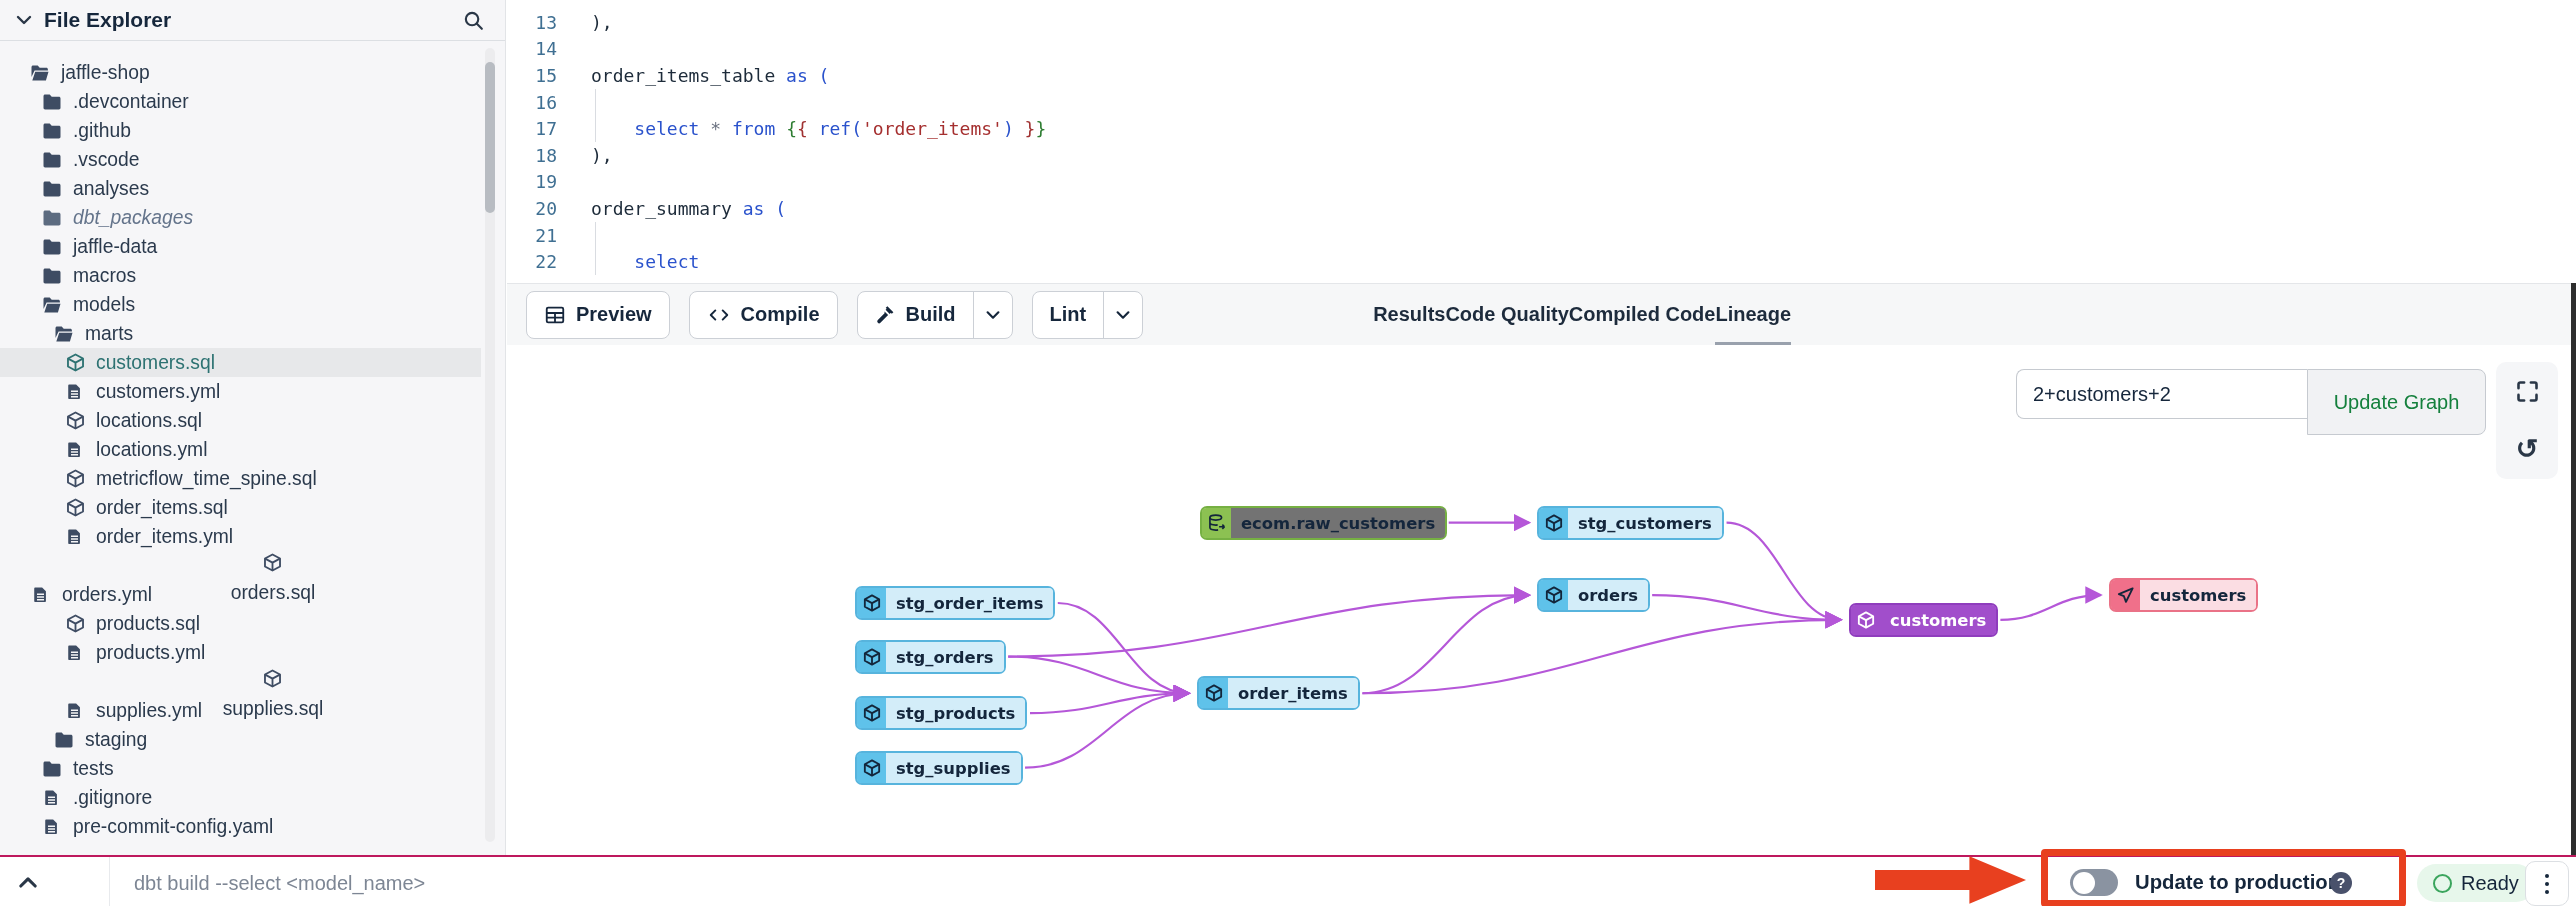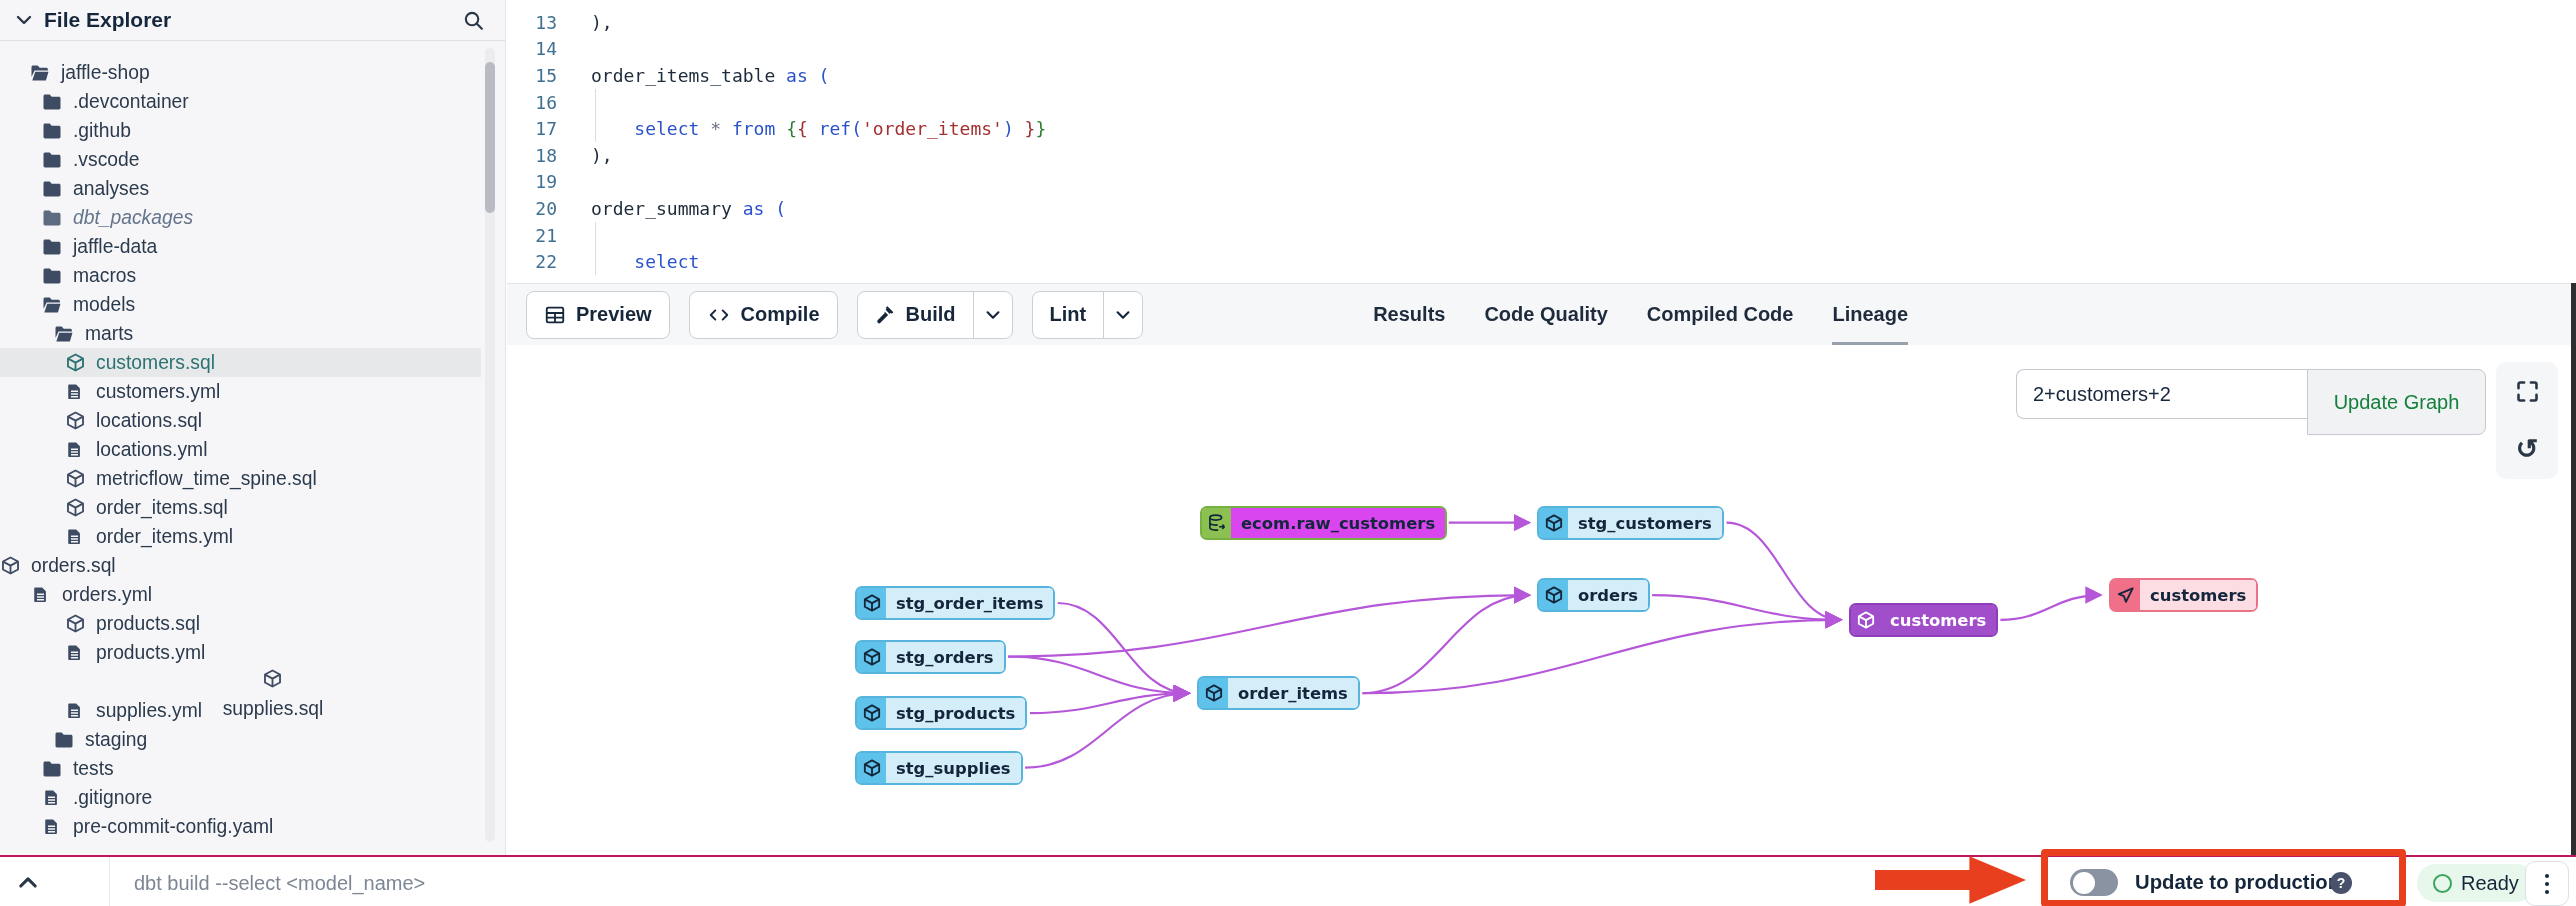--- a/index.html
+++ b/index.html
@@ -35,34 +35,34 @@
   .cbg{color:#2e7d32}.cbm{color:#a03232}.cpb{color:#2a52cc}
 
   
   .toolbar{position:absolute;left:507px;top:283px;width:2069px;height:63px;background:#f6f7f8;
            border-top:1px solid #e4e6e9;border-bottom:1px solid #e4e6e9;box-sizing:border-box;
            display:flex;align-items:center}
   .tbtn{display:flex;align-items:stretch;background:#fff;border:1px solid #ccd0d6;border-radius:8px;
         height:46px;margin-left:19px;font-size:20px;font-weight:600;color:#16273c;cursor:pointer;overflow:hidden}
   .tbtn .main{display:flex;align-items:center;gap:10px;padding:0 17px}
   .tbtn .chev{display:flex;align-items:center;padding:0 10px;border-left:1px solid #ccd0d6}
-  .tabs{display:flex;gap:39px;margin-left:230px;height:100%}
+  .tabs{display:flex;margin-left:230px;height:100%}
   .tab{display:flex;align-items:center;font-size:20px;font-weight:600;color:#1d2b3c;cursor:pointer;
        border-bottom:3px solid transparent;box-sizing:border-box;padding-top:2px}
   .tab.active{border-bottom-color:#99a1ad}
 
   
   .lineage{position:absolute;left:507px;top:345px;width:2069px;height:510px;background:#fff;overflow:hidden}
   #edge-svg{position:absolute;left:0;top:0}
   .lnode{position:absolute;display:flex;align-items:stretch;height:30px;border:2px solid;border-radius:7px;
          box-sizing:content-box;cursor:pointer}
   .nicon{width:29px;display:flex;align-items:center;justify-content:center;border-radius:4px 0 0 4px;color:#13263b}
   .nlabel{display:flex;align-items:center;padding:0 10px;font-family:"DejaVu Sans",sans-serif;
           font-weight:700;font-size:16.4px;color:#14263c;border-radius:0 4px 4px 0;white-space:nowrap}
-  .lnode.source{border-color:#76b043}.lnode.source .nicon{background:#8cc152}.lnode.source .nlabel{background:#d946ef}
+  .lnode.source{border-color:#76b043}.lnode.source .nicon{background:#8cc152}.lnode.source .nlabel{background:#737373}
   .lnode.model{border-color:#57b4dd}.lnode.model .nicon{background:#5fc2ea}.lnode.model .nlabel{background:#d3edf9}
   .lnode.selected{border-color:#8f3dbd}.lnode.selected .nicon{background:#a14ecb;color:#fff}
   .lnode.selected .nlabel{background:#a14ecb;color:#fff}
   .lnode.exposure{border-color:#ea7287}.lnode.exposure .nicon{background:#f0708a}.lnode.exposure .nlabel{background:#fbdde3}
 
   .graph-filter{position:absolute;left:1509px;top:24px;display:flex}
   .gf-input{width:291px;height:50px;box-sizing:border-box;border:1px solid #c6cad0;border-right:none;
             border-radius:8px 0 0 8px;padding:0 16px;font-size:20px;color:#16273c;background:#fff;outline:none;
             font-family:"Liberation Sans",sans-serif}
   .gf-btn{height:66px;width:179px;box-sizing:border-box;display:flex;align-items:center;justify-content:center;
@@ -257,21 +257,21 @@
       </div>
       <div class="trow" style="padding-left: 65px;">
         <span class="ticon">
           <svg width="19" height="19" viewBox="0 0 20 20" fill="currentColor">
             <path d="M4.5 2.5h7.2l4 4.2v10.1c0 .6-.5 1.1-1.1 1.1H4.5c-.6 0-1.1-.5-1.1-1.1v-13c0-.7.5-1.3 1.1-1.3z"></path>
             <path d="M6.3 9h7.4v1.5H6.3zM6.3 11.9h7.4v1.5H6.3zM6.3 14.8h7.4v1.5H6.3z" fill="#f6f6f8"></path>
           </svg>
         </span>
         <span class="tlabel">order_items.yml</span>
       </div>
-      <div class="trow" style="">
+      <div class="trow" style="padding-left: 65px; flex-direction: column;">
         <span class="ticon">
           <svg width="21" height="21" viewBox="0 0 24 24" fill="none" stroke="currentColor" stroke-width="2.1" stroke-linejoin="round">
             <path d="M12 2.8 20.6 7.5v9L12 21.2 3.4 16.5v-9L12 2.8z"></path>
             <path d="M3.6 7.6 12 12.2l8.4-4.6M12 12.2V21"></path>
           </svg>
         </span>
         <span class="tlabel">orders.sql</span>
       </div>
       <div class="trow" style="padding-left: 31px;">
         <span class="ticon">

